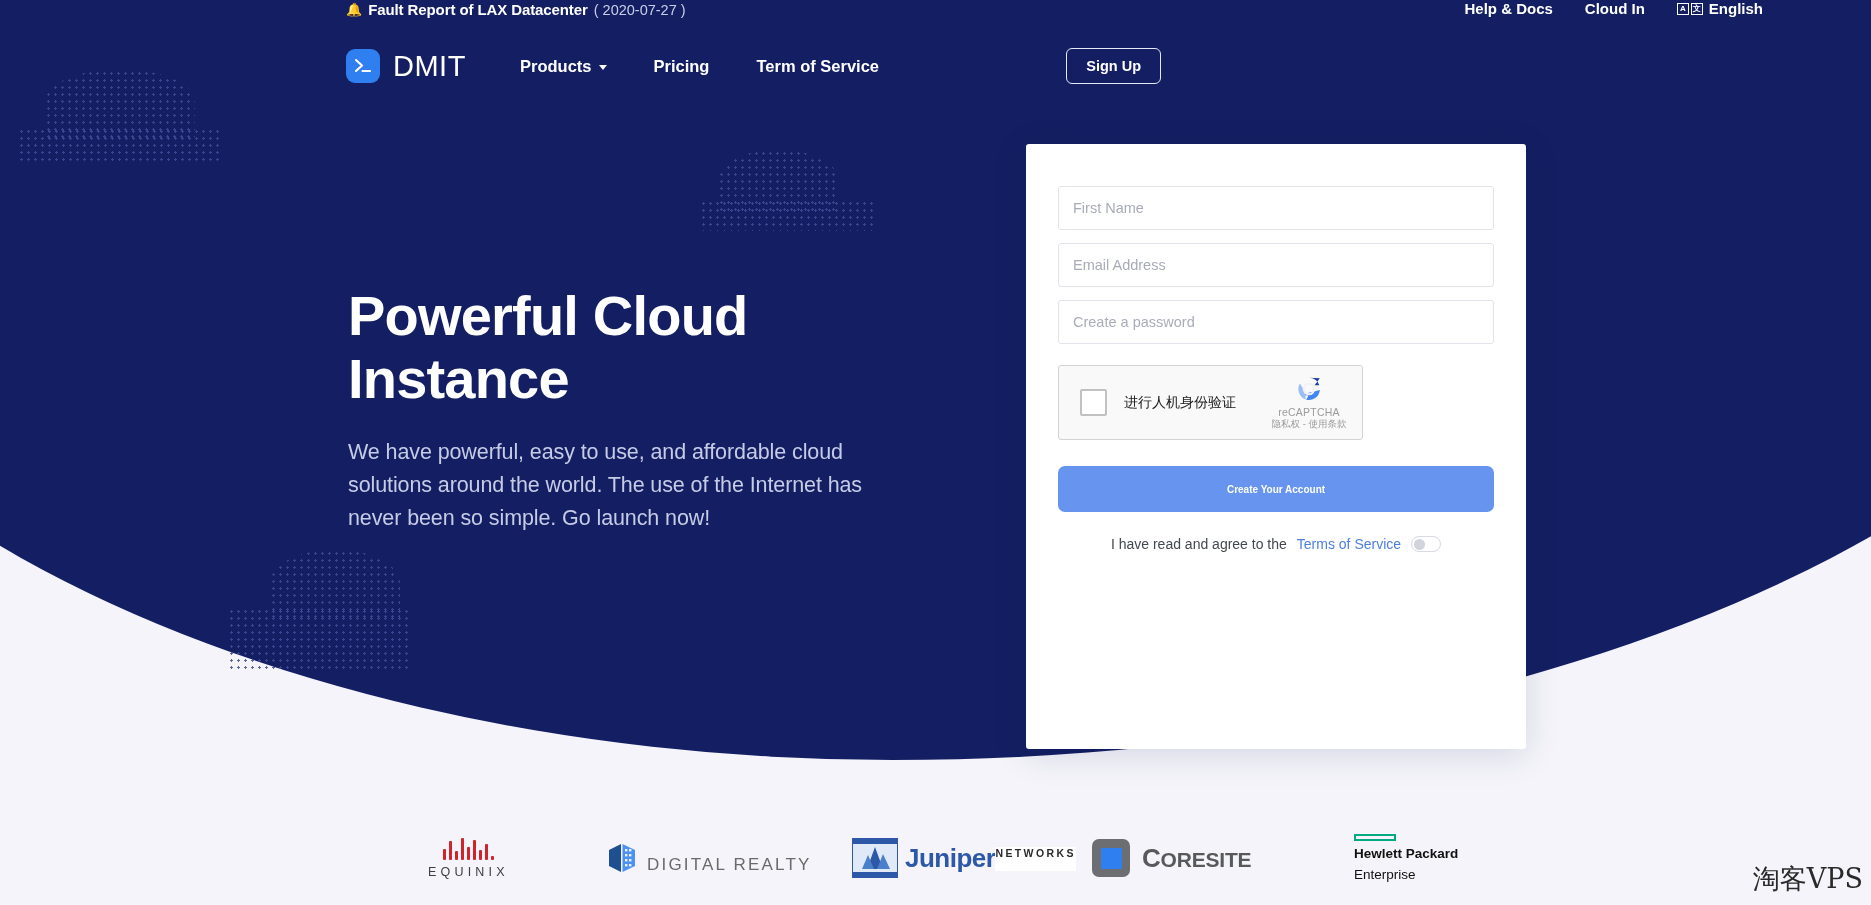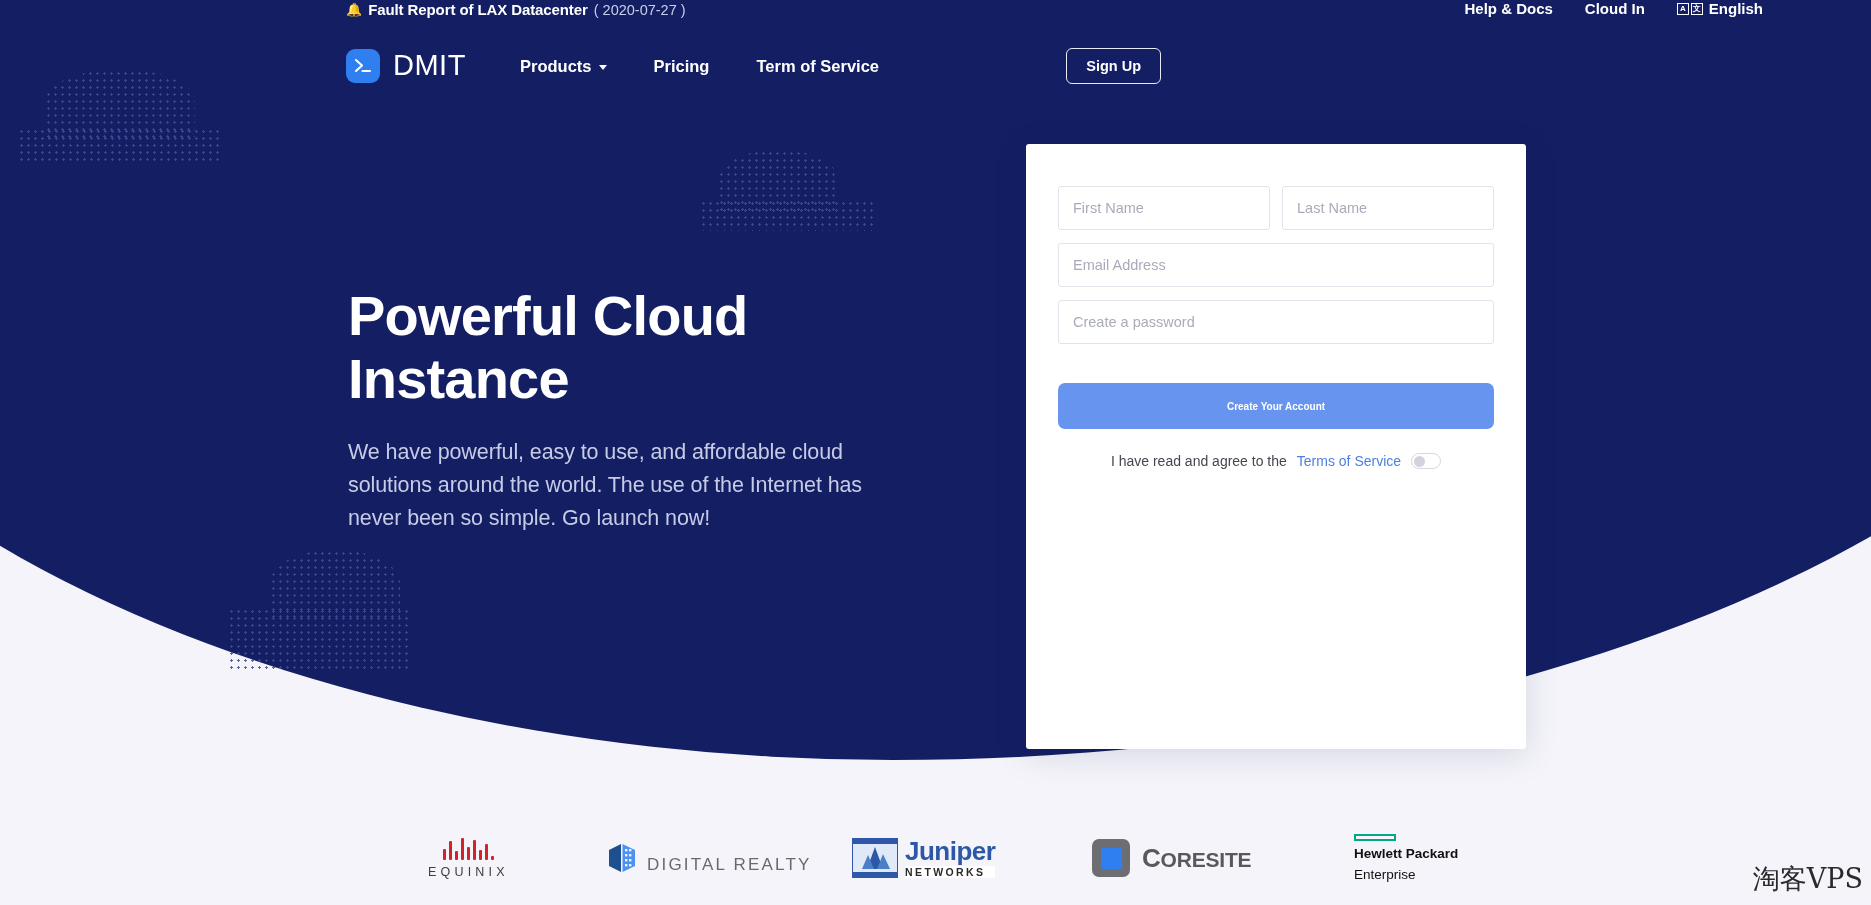--- a/index.html
+++ b/index.html
@@ -59,21 +59,21 @@
     border:1.3px solid #fff; color:#fff;
     font-size:8px; line-height:10px; text-align:center;
     font-weight:bold;
   }
 
   
   #navbar {
     position:absolute; left:0; top:38px; width:1871px; height:56px;
     z-index:5; display:flex; align-items:center;
   }
-  #brand { position:absolute; left:346px; display:flex; align-items:flex-start; gap:13px; cursor:pointer; }
+  #brand { position:absolute; left:346px; display:flex; align-items:center; gap:13px; cursor:pointer; }
   #logo-mark {
     width:34px; height:34px; border-radius:9px;
     background:#2f7ff0; position:relative;
     display:flex; align-items:center; justify-content:center;
   }
   #logo-mark svg { display:block; }
   #brand-name { color:#fff; font-size:29px; letter-spacing:.5px; font-weight:500; }
 
   #nav-links { position:absolute; left:520px; display:flex; align-items:center; gap:47px; }
   .nav-link {
@@ -182,21 +182,21 @@
   #eq-bars { display:flex; align-items:flex-end; gap:2.5px; height:23px; }
   #eq-bars i { display:block; width:3.5px; background:#d1232a; border-radius:1px; }
   #eq-name { font-size:12.5px; letter-spacing:4.2px; color:#3d3d3d; }
 
   #p-dr { left:606px; gap:7px;align-items:flex-end; }
   #dr-mark { width:34px; height:34px; position:relative; }
   #dr-name { font-size:17px; letter-spacing:2.2px; color:#6a6a6a; }
 
   #p-juniper { left:852px; gap:7px; }
   #jn-mark { width:46px; height:40px; border:1.5px solid #3257a8; position:relative; overflow:hidden; background:#fff; }
-  #jn-text { display:flex; flex-direction:column; }
+  #jn-text { display:flex; flex-direction:row; }
   #jn-name { font-size:26px; font-weight:bold; color:#2d58a7; line-height:1; letter-spacing:-.5px; }
   #jn-sub { font-size:10.5px; font-weight:bold; letter-spacing:2.4px; color:#2a2a2a; background:#fff; margin-top:2px; }
 
   #p-coresite { left:1092px; gap:12px; }
   #cs-mark {
     width:38px; height:38px; border-radius:7px; background:#6d6e71;
     display:flex; align-items:center; justify-content:center;
   }
   #cs-inner { width:21px; height:21px; background:#2f7ff0; position:relative; }
   #cs-name { font-size:23px; font-weight:bold; color:#58595b; letter-spacing:-.2px; }
@@ -278,25 +278,40 @@
 <div id="hero-text">
   <h1 id="hero-title">Powerful Cloud Instance</h1>
   <p id="hero-sub">We have powerful, easy to use, and affordable cloud solutions around the world. The use of the Internet has never been so simple. Go launch now!</p>
 </div>
 
 <div id="card">
 
   <div id="form">
     <div class="row">
       <input class="field" type="text" placeholder="First Name" style="">
-      <input class="field" type="text" placeholder="Last Name" style="">
     </div>
     <input class="field" type="text" placeholder="Email Address" style="">
     <input class="field" type="password" placeholder="Create a password" style="">
 
+    <div id="recaptcha">
+      <div id="rc-box"></div>
+      <div id="rc-label">进行人机身份验证</div>
+      <div id="rc-brand">
+        <div class="rc-logo">
+          <svg width="30" height="30" viewBox="0 0 32 32">
+            <path d="M16 4 A12 12 0 0 1 27 12 L22 12 L27.5 4.5 Z" fill="#1c3aa9"></path>
+            <path d="M27.6 17 A12 12 0 0 1 13 27.5 L15.5 23 L6.5 22.5 Z" fill="#4285f4"></path>
+            <path d="M12.5 27.2 A12 12 0 0 1 6.2 10 L9 14.5 L12 22 Z" fill="#9dbdf5"></path>
+            <circle cx="16" cy="16" r="5.6" fill="none" stroke="#f2f2f2" stroke-width="2.2"></circle>
+          </svg>
+        </div>
+        <div id="rc-name">reCAPTCHA</div>
+        <div id="rc-legal">隐私权 - 使用条款</div>
+      </div>
+    </div>
 
     <button id="submit-btn">Create Your Account</button>
 
     <div id="terms-row">
       <span>I have read and agree to the</span>
       <span id="terms-link">Terms of Service</span>
       <span id="toggle">
           <i></i>
         </span>
     </div>

